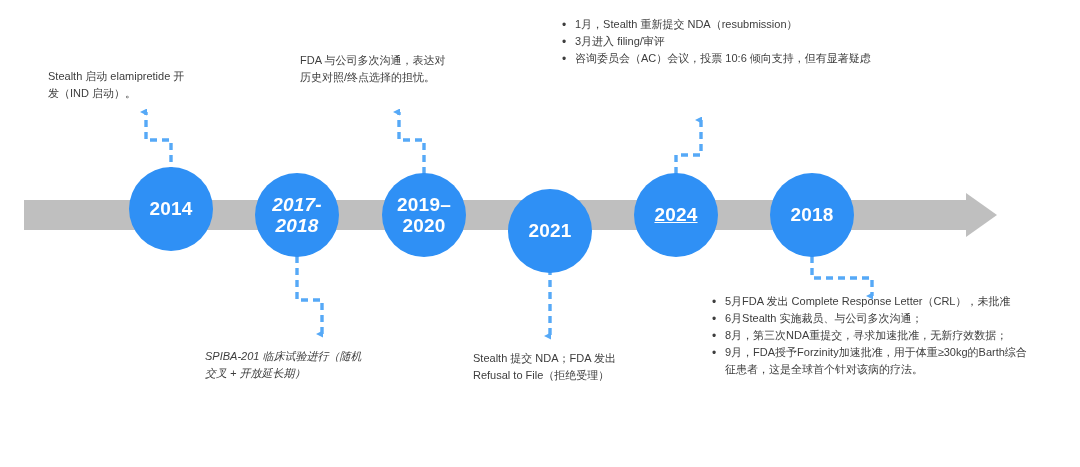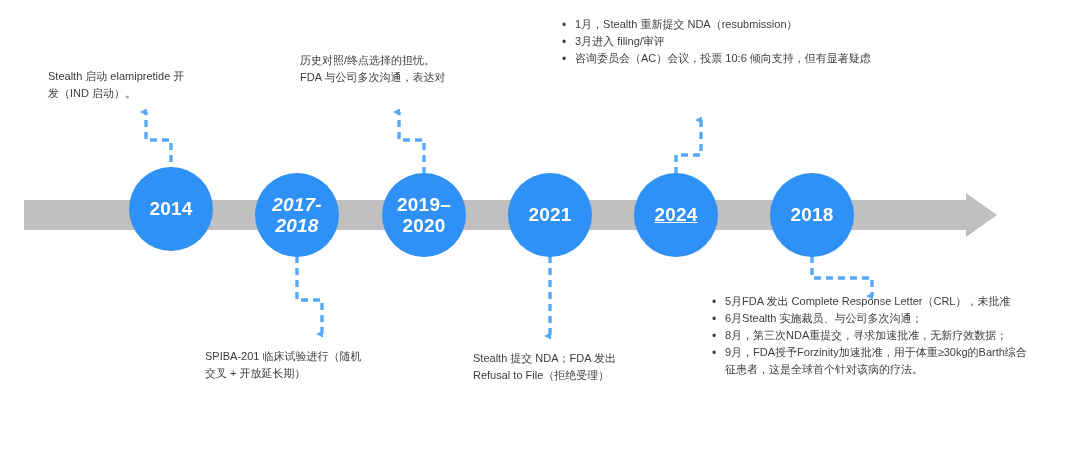--- a/index.html
+++ b/index.html
@@ -134,49 +134,49 @@
     <span>2014</span>
   </div>
   <div class="milestone" style="left:255px; top:173px;font-style:italic;">
     <span>2017-
 2018</span>
   </div>
   <div class="milestone" style="left:382px; top:173px;">
     <span>2019–
 2020</span>
   </div>
-  <div class="milestone" style="left:508px; top:173px;">
+  <div class="milestone" style="left:508px; top:189px;">
     <span>2021</span>
   </div>
   <div class="milestone" style="left:634px; top:173px;text-decoration:underline;">
     <span>2024</span>
   </div>
   <div class="milestone" style="left:770px; top:173px;">
     <span>2018</span>
   </div>
 
   <div class="note" style="left:48px; top:68px; width:235px;">
     <p>Stealth 启动 elamipretide 开</p>
     <p>发（IND 启动）。</p>
   </div>
 
   <div class="note" style="left:300px; top:52px; width:240px;">
+    <p>FDA 与公司多次沟通，表达对</p>
     <p>历史对照/终点选择的担忧。</p>
-    <p>FDA 与公司多次沟通，表达对</p>
   </div>
 
   <div class="note" style="left:560px; top:16px; width:325px;">
     <ul>
       <li>1月，Stealth 重新提交 NDA（resubmission）</li>
       <li>3月进入 filing/审评</li>
       <li>咨询委员会（AC）会议，投票 10:6 倾向支持，但有显著疑虑</li>
     </ul>
   </div>
 
-  <div class="note" style="left:205px; top:348px; width:245px;">
+  <div class="note" style="left:205px; top:348px; width:245px;font-style:italic;">
     <p>SPIBA-201 临床试验进行（随机</p>
     <p>交叉 + 开放延长期）</p>
   </div>
 
   <div class="note" style="left:473px; top:350px; width:225px;">
     <p>Stealth 提交 NDA；FDA 发出</p>
     <p>Refusal to File（拒绝受理）</p>
   </div>
 
   <div class="note" style="left:710px; top:293px; width:320px;">

